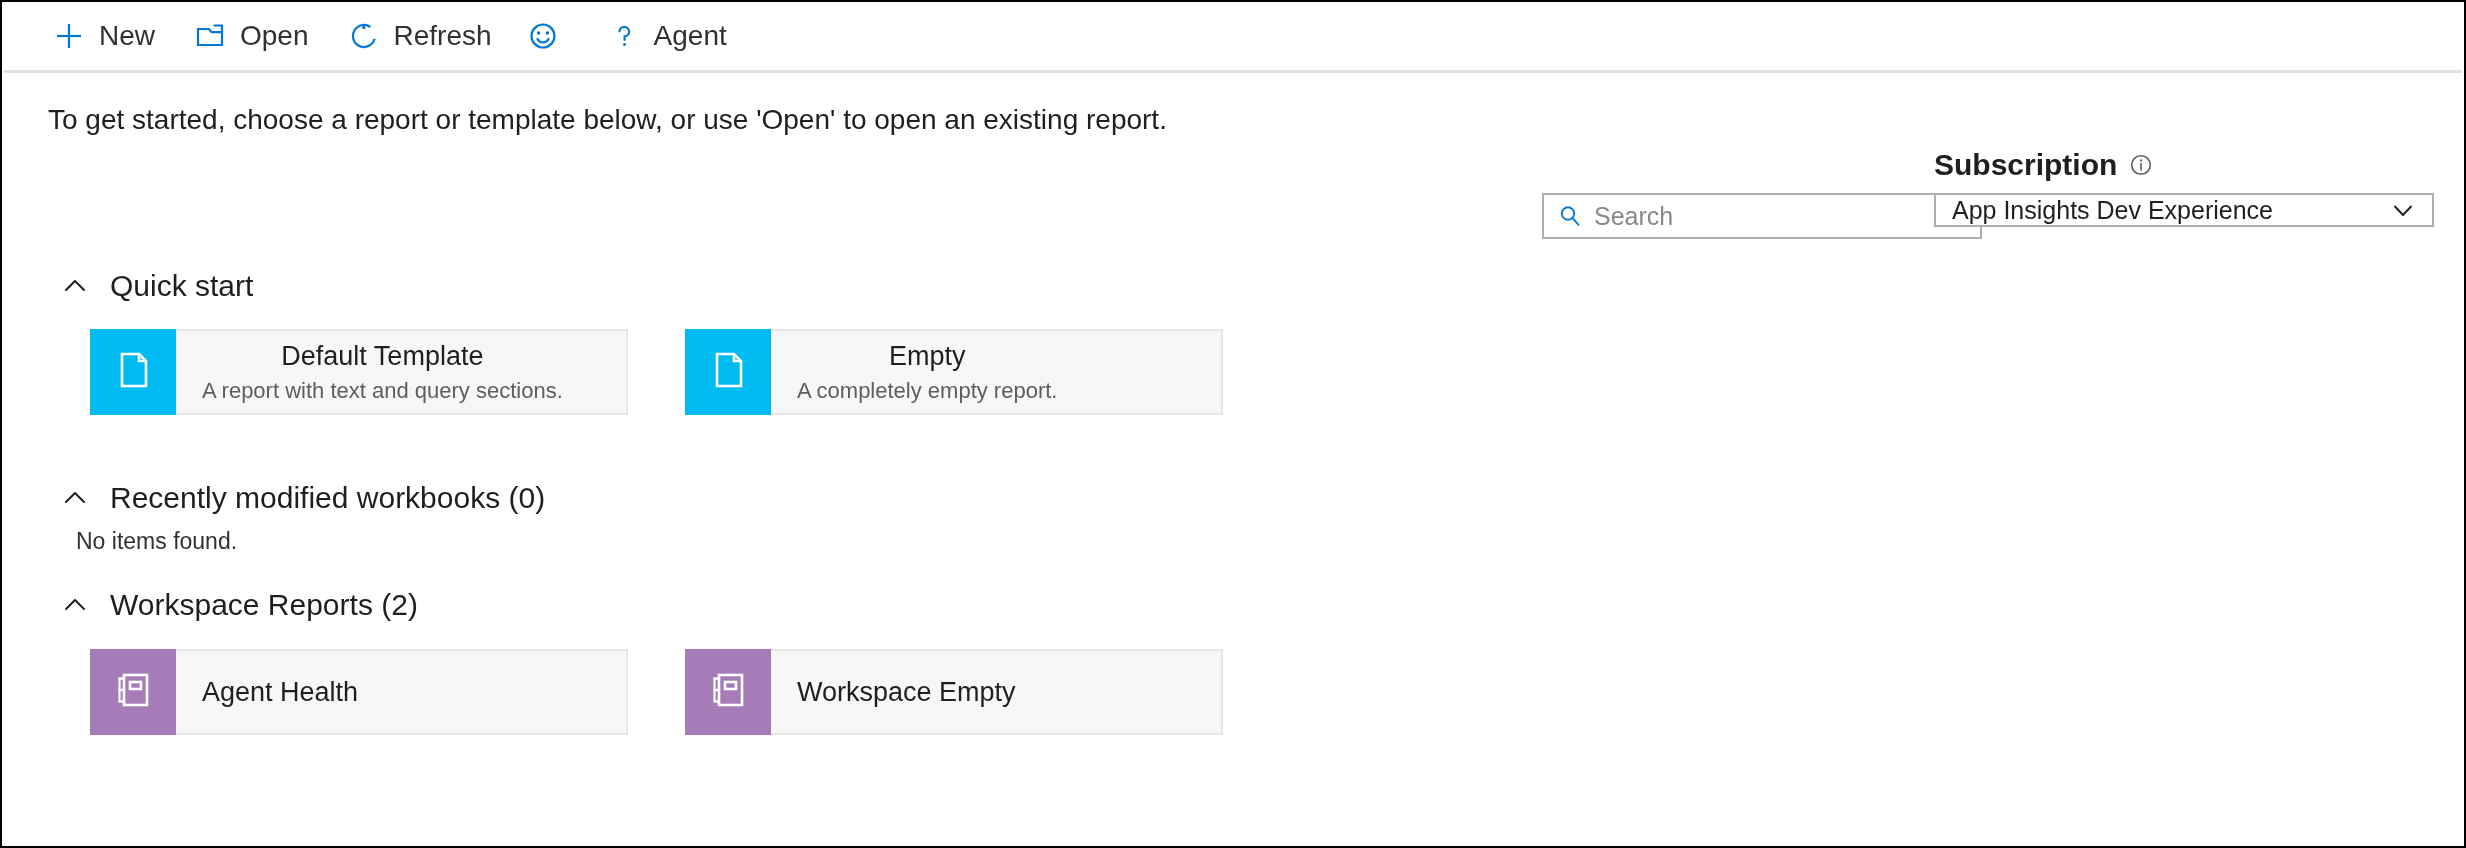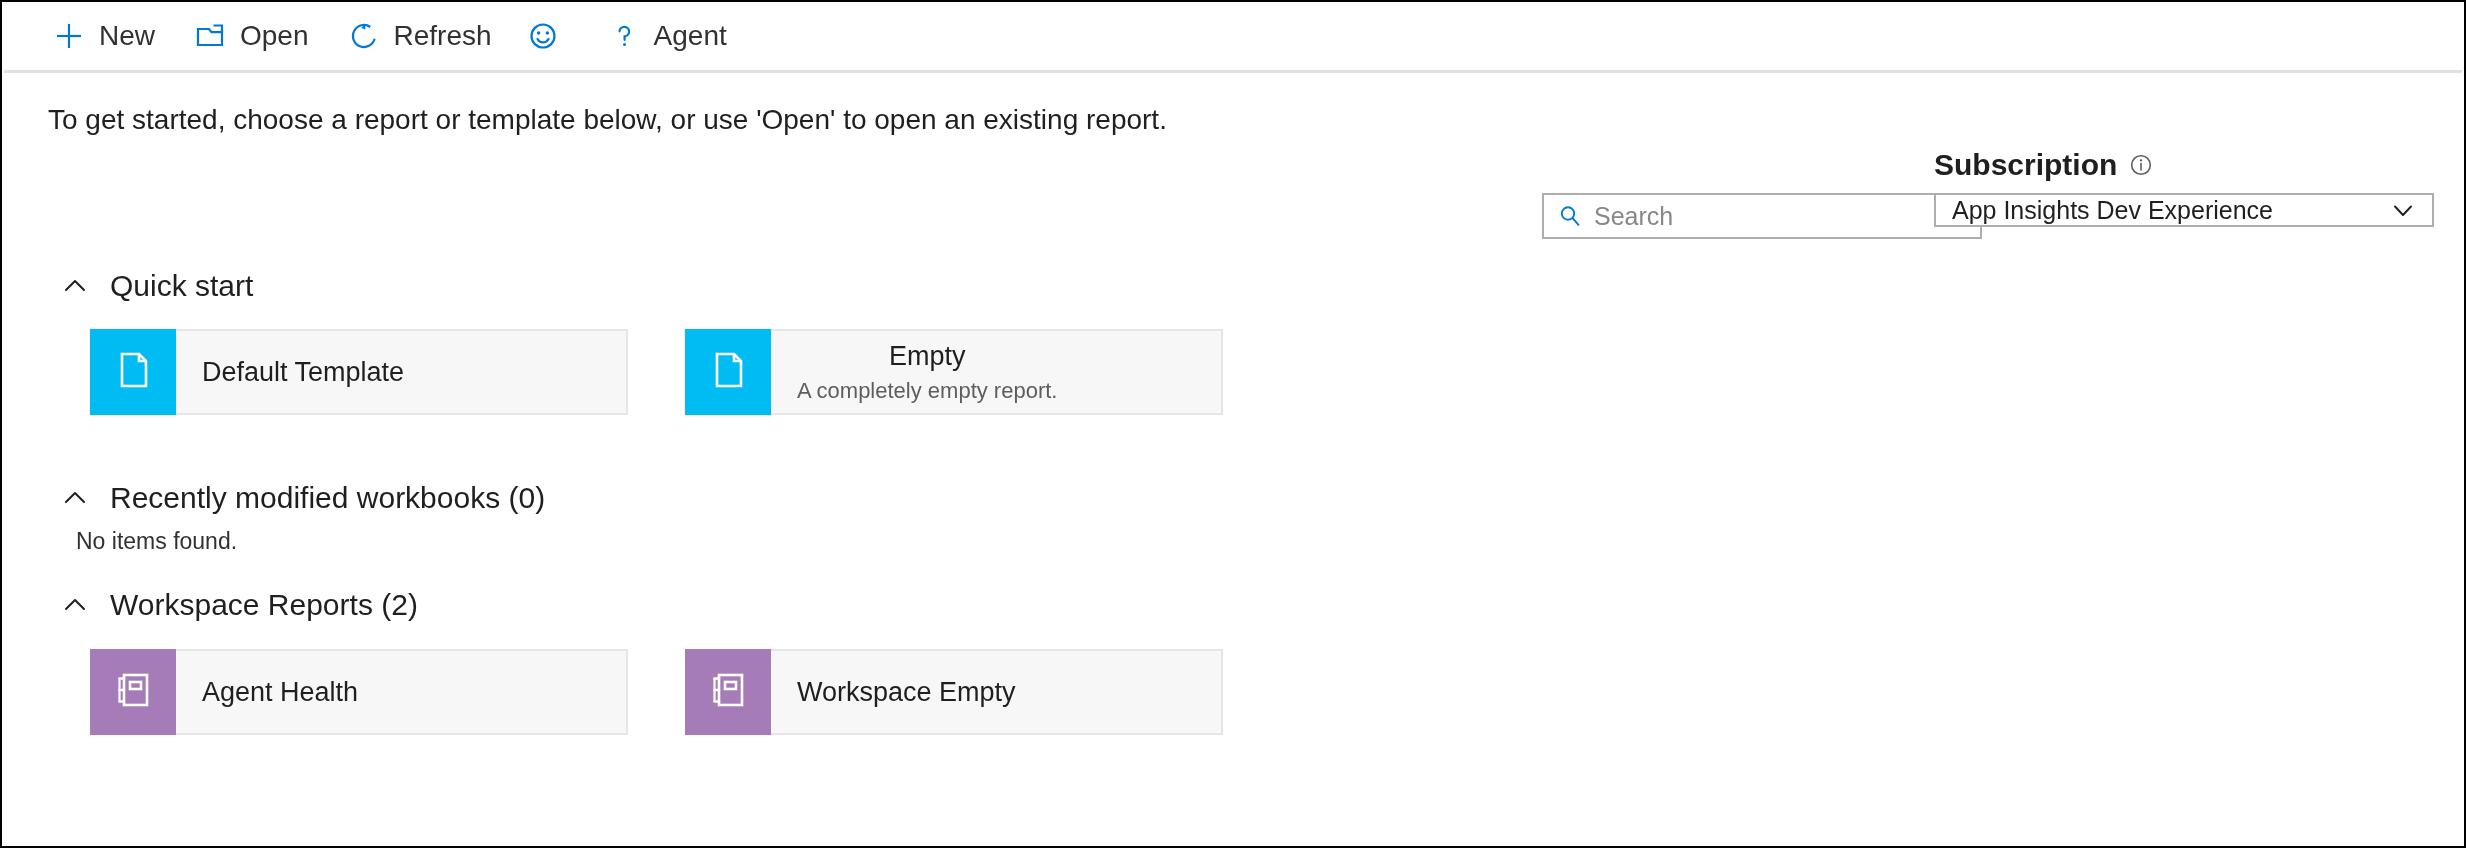--- a/index.html
+++ b/index.html
@@ -385,20 +385,21 @@
       <div class="card-tile" style="background:#00bcf2;">
         <span>
           <svg width="44" height="44" viewBox="0 0 44 44" aria-hidden="true">
             <path d="M11 6 h17 l7 7 v25 h-24 Z" fill="none" stroke="#ffffff" stroke-width="2.6" stroke-linejoin="miter"></path>
             <polyline points="28,6 28,13 35,13" fill="none" stroke="#ffffff" stroke-width="2.6" stroke-linejoin="miter"></polyline>
           </svg>
         </span>
       </div>
       <div class="card-body">
         <div class="card-title">Default Template</div>
+        <div class="card-desc">A report with text and query sections.</div>
       </div>
     </div>
 
     <div class="card">
       <div class="card-tile" style="background:#00bcf2;">
         <span>
           <svg width="44" height="44" viewBox="0 0 44 44" aria-hidden="true">
             <path d="M11 6 h17 l7 7 v25 h-24 Z" fill="none" stroke="#ffffff" stroke-width="2.6" stroke-linejoin="miter"></path>
             <polyline points="28,6 28,13 35,13" fill="none" stroke="#ffffff" stroke-width="2.6" stroke-linejoin="miter"></polyline>
           </svg>

